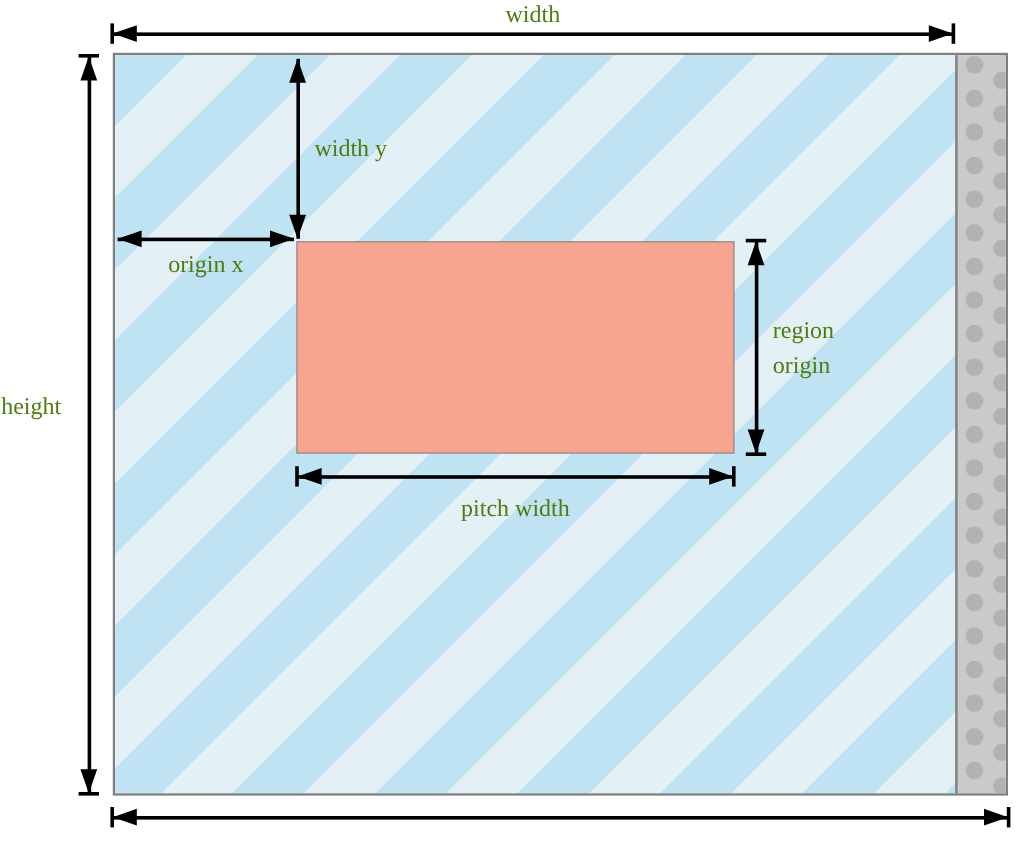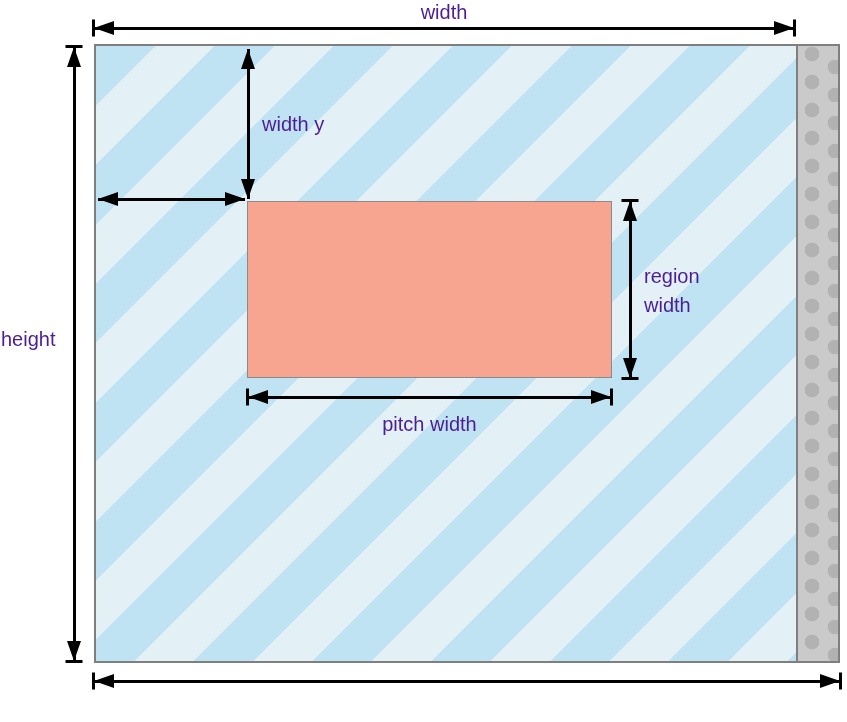--- a/index.html
+++ b/index.html
@@ -66,21 +66,21 @@
     border-left:7px solid transparent; border-right:7px solid transparent;
     border-top:20px solid var(--dimension-ink);}
   .dim-h .tick{top:50%; transform:translateY(-50%); width:3px; height:17px; background:var(--dimension-ink);}
   .dim-h .tick-a{left:-1px;} .dim-h .tick-b{right:-1px;}
   .dim-v .tick{left:50%; transform:translateX(-50%); width:17px; height:3px; background:var(--dimension-ink);}
   .dim-v .tick-a{top:-1px;} .dim-v .tick-b{bottom:-1px;}
 
   
   .lbl{
     position:absolute; font-size:20px; line-height:1.2;
-    white-space:pre-line; color:#4c1d95;
+    white-space:pre-line; color:#4d7c0f;font-family:Liberation Serif, serif;
   }
   .lbl-center{text-align:center;}
   .lbl-region-height{line-height:1.45;}
 </style>
 </head>
 <body>
 
 <div class="page">
 
   <div class="buffer">
@@ -113,39 +113,40 @@
     <span class="head head-a"></span>
     <span class="head head-b"></span>
   </div>
   <div class="lbl" style="left:262px; top:112px;">width y</div>
 
   <div class="dim dim-h" style="left:97px; top:189px; width:149px;">
     <span class="line"></span>
     <span class="head head-a"></span>
     <span class="head head-b"></span>
   </div>
+  <div class="lbl lbl-center" style="left:97px; top:209px; width:149px;">origin x</div>
 
   <div class="dim dim-h" style="left:247px; top:387px; width:365px;">
     <span class="line"></span>
     <span class="head head-a"></span>
     <span class="head head-b"></span>
     <span class="tick tick-a"></span>
     <span class="tick tick-b"></span>
   </div>
   <div class="lbl lbl-center" style="left:247px; top:412px; width:365px;">pitch width</div>
 
   <div class="dim dim-v" style="left:620px; top:200px; height:179px;">
     <span class="line"></span>
     <span class="head head-a"></span>
     <span class="head head-b"></span>
     <span class="tick tick-a"></span>
     <span class="tick tick-b"></span>
   </div>
   <div class="lbl lbl-region-height" style="left:644px; top:262px;">region
-width</div>
+origin</div>
 
   <div class="dim dim-h" style="left:93px; top:671px; width:748px;">
     <span class="line"></span>
     <span class="head head-a"></span>
     <span class="head head-b"></span>
     <span class="tick tick-a"></span>
     <span class="tick tick-b"></span>
   </div>
 
 </div>

